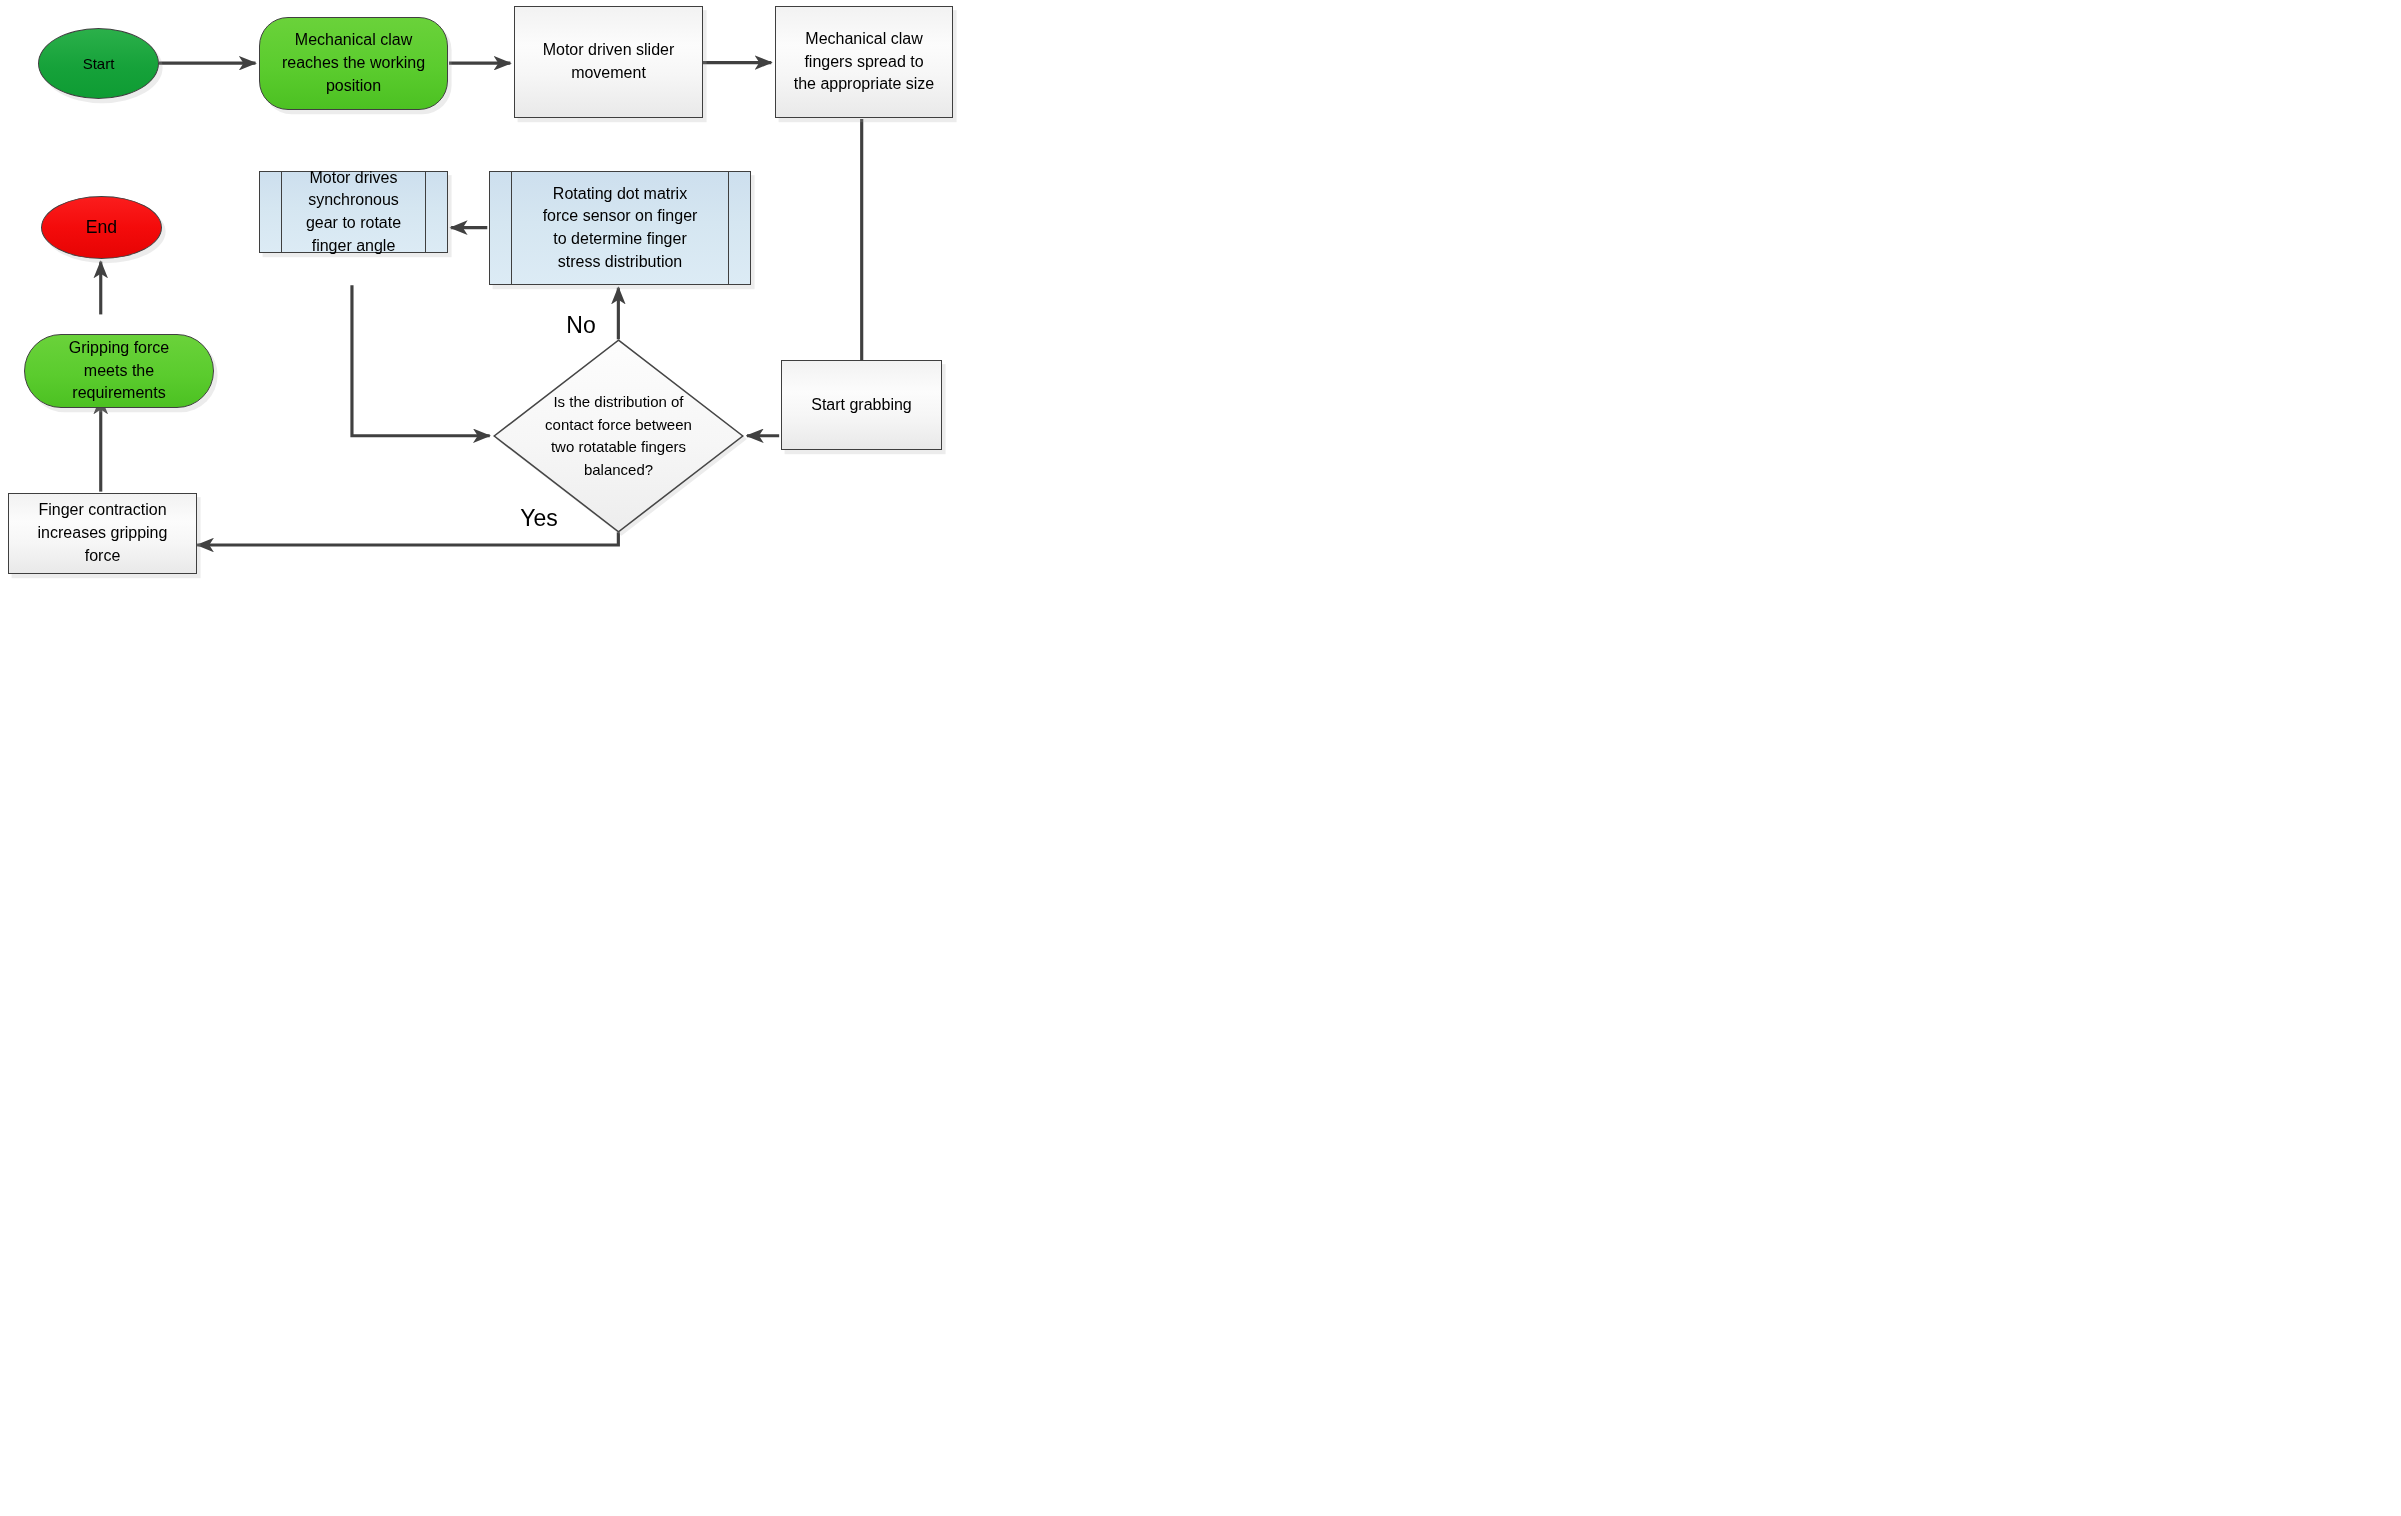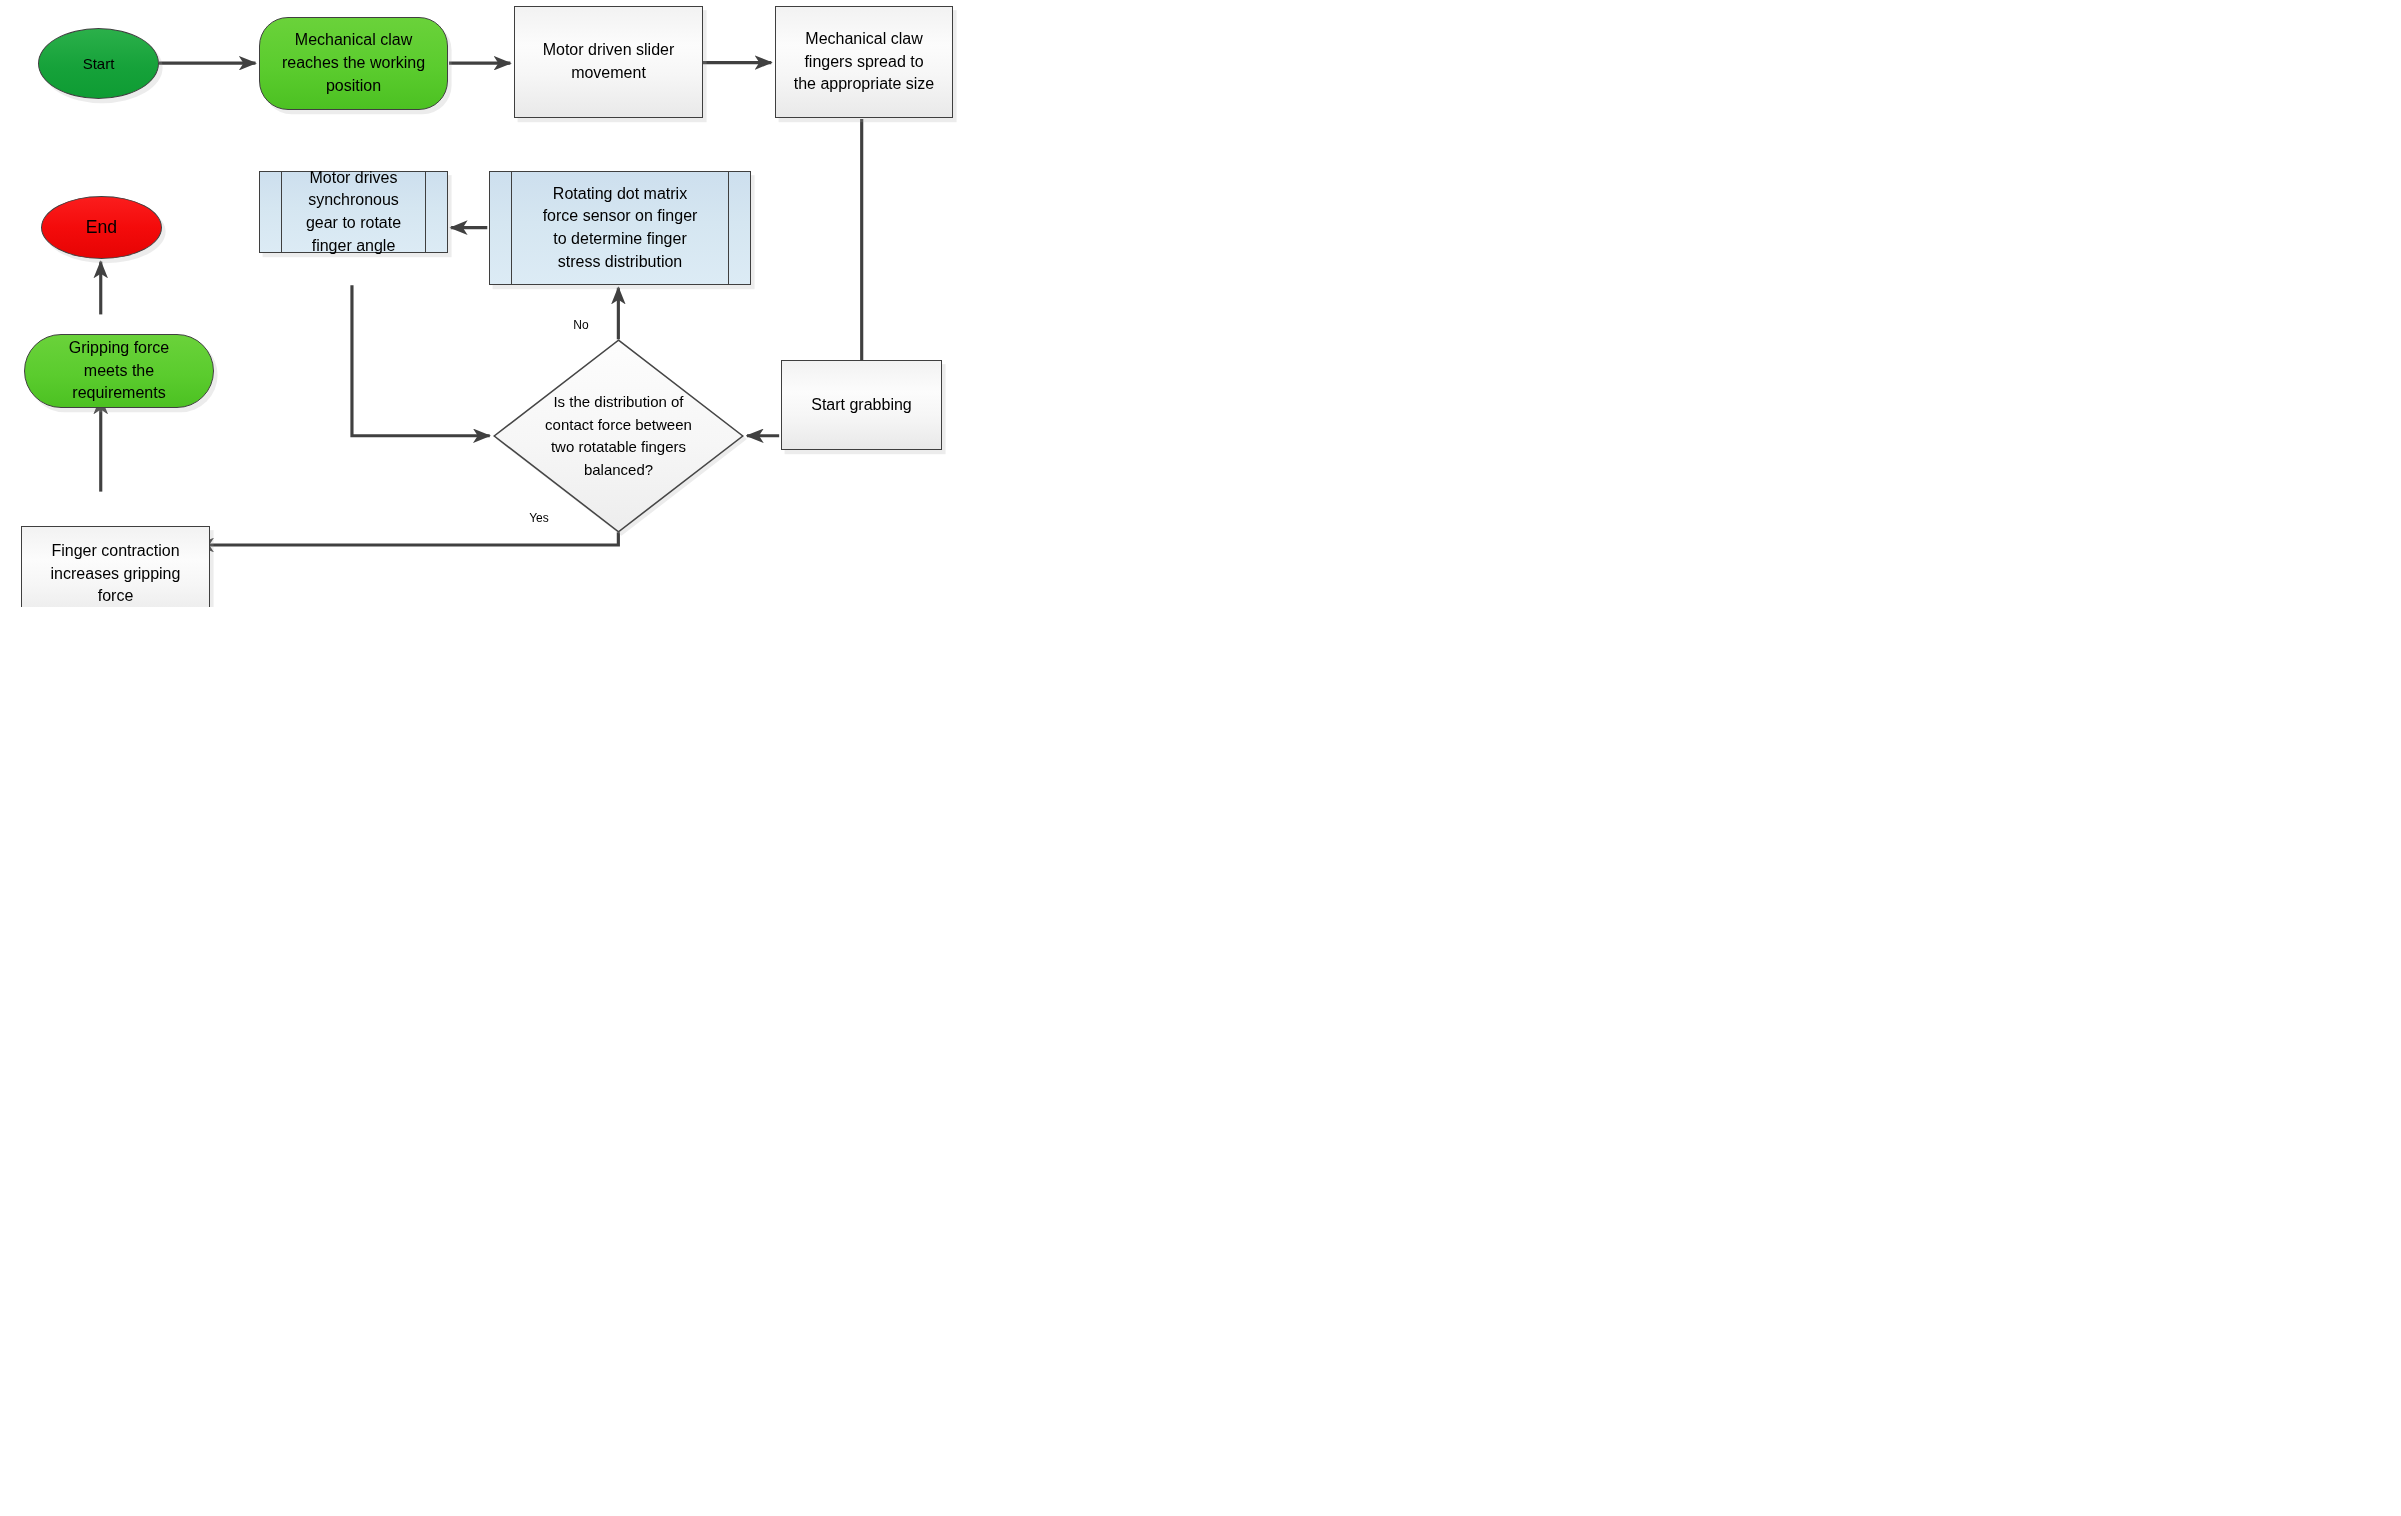--- a/index.html
+++ b/index.html
@@ -26,37 +26,37 @@
   .action{background:linear-gradient(180deg,#6ad23a 0%,#5bcc2e 55%,#4cc122 100%);
     border:1.8px solid #404040;}
   #n-reach{left:259px;top:17px;width:189px;height:93px;border-radius:29px;padding:0 4.9px;}
   #n-grip{left:24px;top:316px;width:190px;height:74px;border-radius:39px;padding:0 3.6px;margin-top:18px;}
   
   .process{background:linear-gradient(180deg,#f2f2f2 0%,#fcfcfc 35%,#f6f6f6 62%,#e9e9e9 100%);
     border:1.8px solid #3f3f3f;}
   #n-slider{left:514px;top:6px;width:189px;height:112px;}
   #n-spread{left:775px;top:6px;width:178px;height:112px;}
   #n-grab{left:781px;top:360px;width:161px;height:90px;}
-  #n-contract{left:21px;top:493px;width:189px;height:96px;margin-top:33px;}
+  #n-contract{left:8px;top:493px;width:189px;height:81px;}
   
   .predef{background:linear-gradient(180deg,#cddfee 0%,#d5e6f1 45%,#dcebf5 100%);
     border:1.8px solid #3f3f3f;}
   .predef::before,.predef::after{content:"";position:absolute;top:0;bottom:0;width:0;
     border-left:1.8px solid #3f3f3f;}
   .predef::before{left:20.6px;}
   .predef::after{right:20.6px;}
   #n-gear{left:259px;top:171px;width:189px;height:82px;padding:0 25.5px;}
   #n-sensor{left:489px;top:171px;width:262px;height:114px;padding:0 44px;}
   
   #n-decision{left:493px;top:339px;width:251px;height:194px;box-shadow:none;font-size:15px;line-height:1.5;}
   #n-decision svg{position:absolute;left:0;top:0;width:100%;height:100%;
     filter:drop-shadow(3px 3.6px 0 rgba(168,168,168,0.22));}
   #n-decision .lbl{position:relative;width:96%;}
   
-  .edge-label{position:absolute;font-size:12px;transform:translate(-50%,-50%);
+  .edge-label{position:absolute;font-size:23px;transform:translate(-50%,-50%);
     background:transparent;}
   #lbl-no{left:581px;top:325px;}
   #lbl-yes{left:539px;top:518px;}
 </style>
 </head>
 <body>
 
 <div id="canvas">
 
   <svg id="edges" viewBox="0 0 1582 1000" xmlns="http://www.w3.org/2000/svg">

